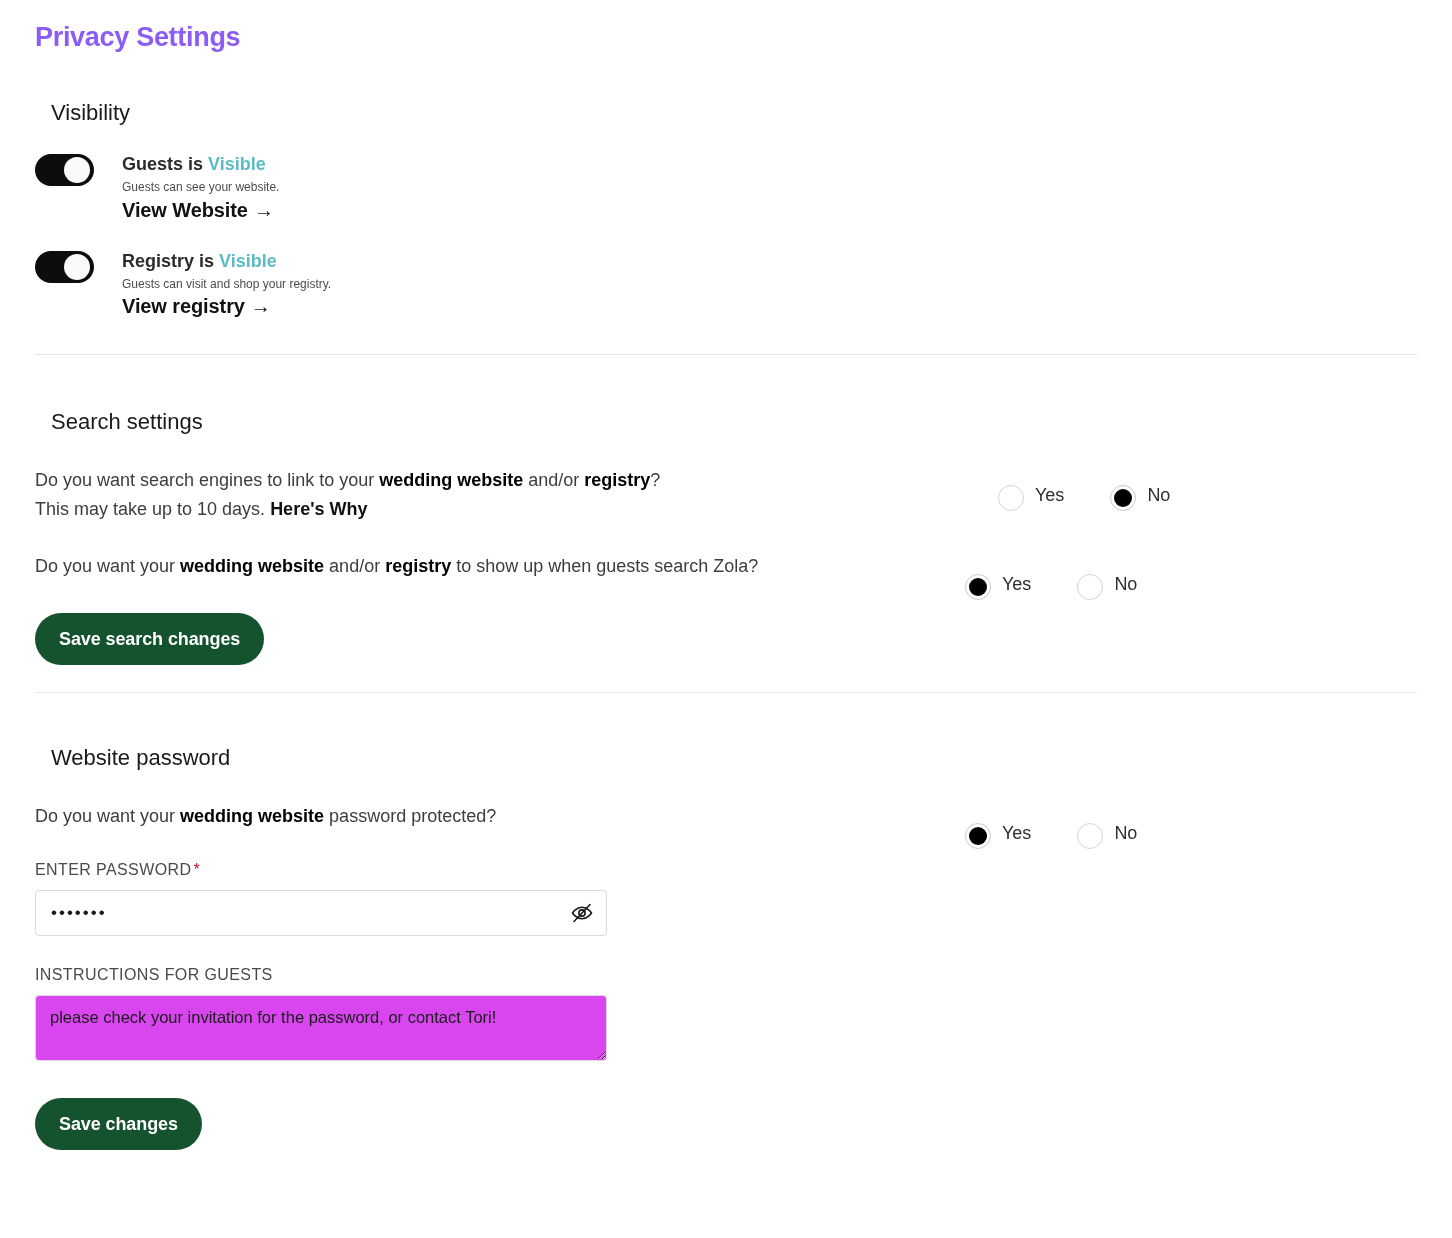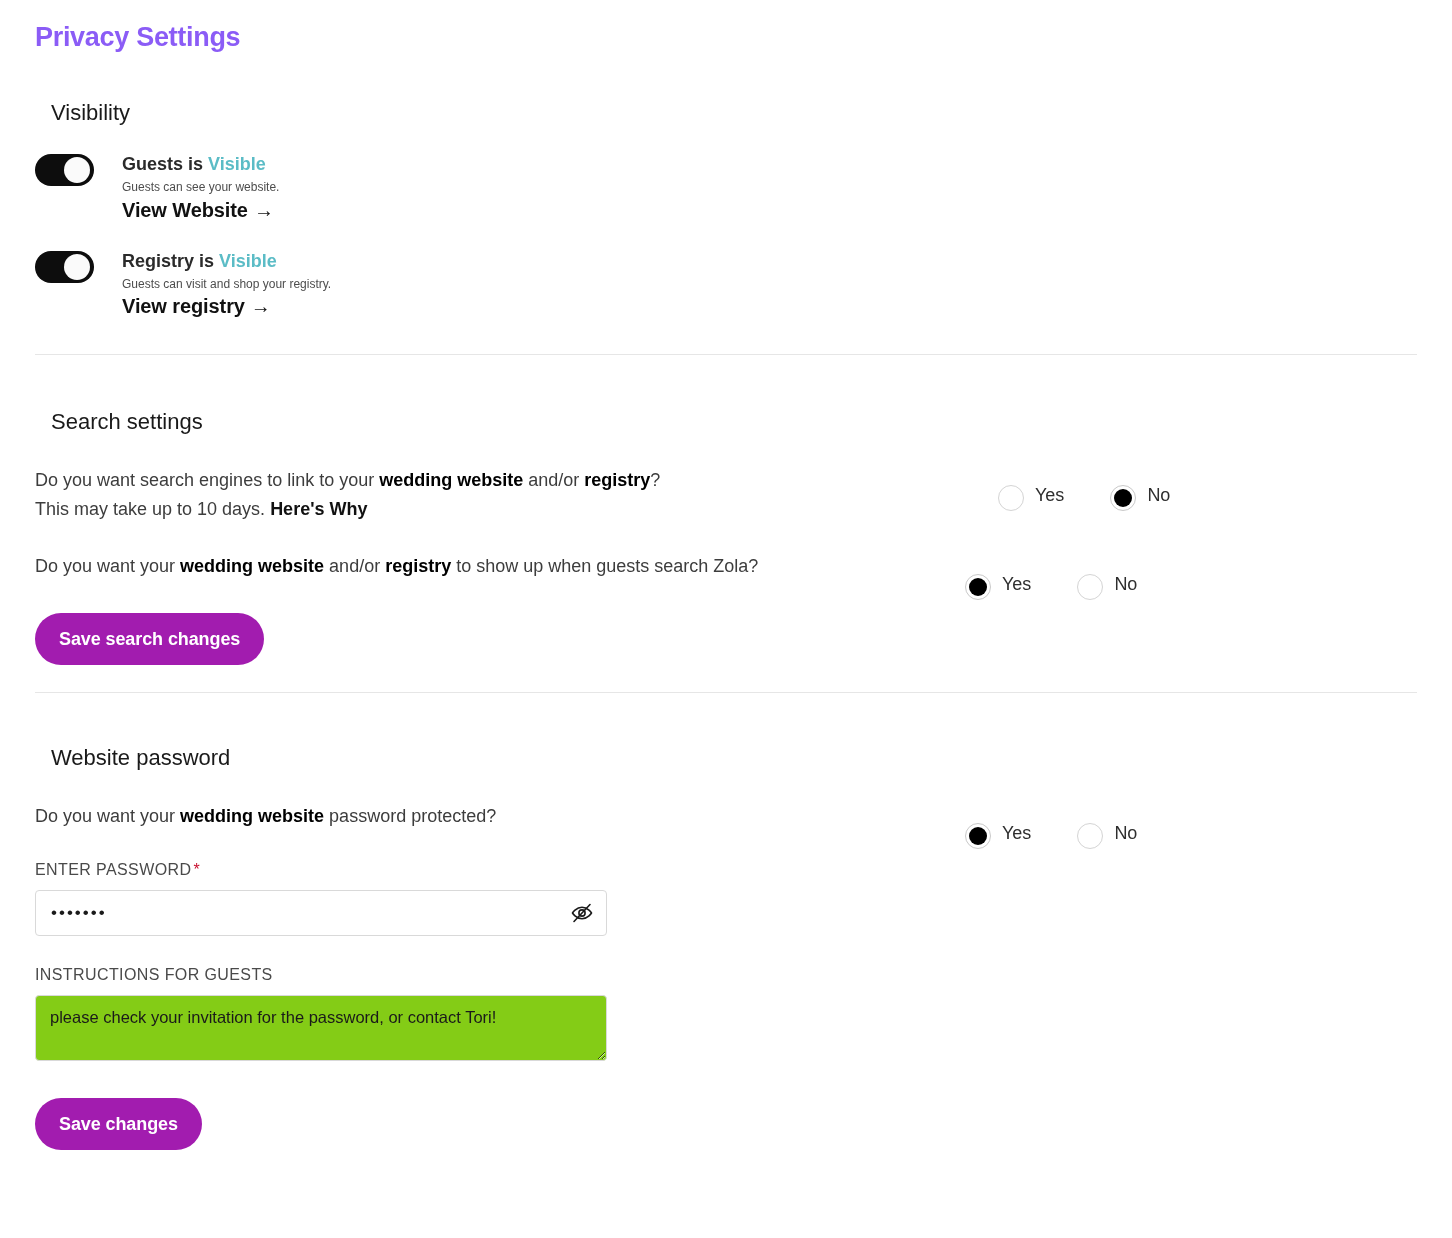--- a/index.html
+++ b/index.html
@@ -156,21 +156,21 @@
   .radio-label {
     font-size: 18px;
     color: #2e2e2e;
     margin-left: 11px;
   }
   .radio-gap { width: 46px; }
 
   
   .btn-disabled {
     display: inline-block;
-    background: #a21caf;
+    background: #14532d;
     color: #ffffff;
     font-size: 18px;
     font-weight: bold;
     border: 0;
     border-radius: 26px;
     padding: 0 24px;
     height: 52px;
     line-height: 52px;
     cursor: default;
     font-family: "Liberation Sans", sans-serif;
@@ -223,21 +223,21 @@
     padding: 0;
     cursor: pointer;
   }
   .textarea-wrap { width: 572px; margin-top: 11px; }
   .text-area {
     width: 100%;
     height: 66px;
     box-sizing: border-box;
     border: 1px solid #d9d9d9;
     border-radius: 4px;
-    background: #84cc16;
+    background: #d946ef;
     font-family: "Liberation Sans", sans-serif;
     font-size: 16.5px;
     color: #1a1a1a;
     padding: 11px 14px;
     outline: none;
     resize: vertical;
     line-height: 1.3;
   }
 </style>
 </head>

